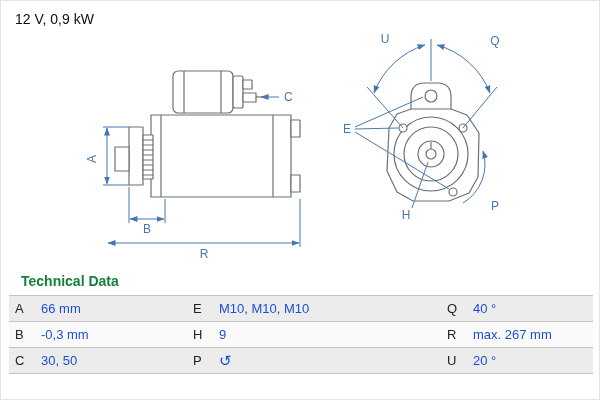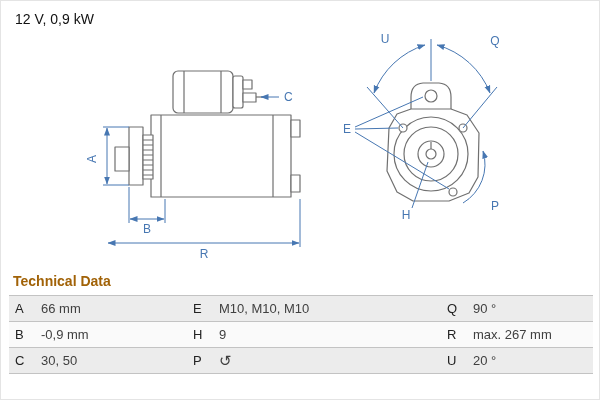--- a/index.html
+++ b/index.html
@@ -8,35 +8,35 @@
     background:#fff;border:1px solid #e4e4e4;box-sizing:border-box;
     font-family:"Liberation Sans",sans-serif;color:#1a1a1a;
   }
   .title{
     position:absolute;top:10px;left:14px;font-size:14px;color:#111;
   }
   .drawing{position:absolute;top:0;left:0;width:600px;height:270px;}
   .dim-label{font-family:"Liberation Sans",sans-serif;font-size:12px;fill:#4777b2;}
   .tech{position:absolute;left:0;top:272px;width:600px;}
   .tech h2{
-    margin:0 0 6px 12px;font-size:14px;font-weight:bold;color:#a16207;
+    margin:0 0 6px 20px;font-size:14px;font-weight:bold;color:#15803d;
   }
   table.specs{
     width:584px;margin:0 8px;border-collapse:collapse;table-layout:fixed;
     font-size:13px;
   }
   table.specs td{
     padding:5px 6px 5px 6px;border-top:1px solid #c3c3c3;
     white-space:nowrap;overflow:hidden;
   }
   table.specs tr:last-child td{border-bottom:1px solid #c3c3c3;}
   table.specs tr:nth-child(odd){background:#ececec;}
   table.specs tr:nth-child(even){background:#fafafa;}
   td.lbl{color:#222;}
-  td.val{color:#404040;}
+  td.val{color:#1d4ed8;}
   .rot-icon{font-size:15px;line-height:13px;}
 </style>
 </head>
 <body>
 
 <div class="page">
 
   <div class="title">12 V, 0,9 kW</div>
 
   <svg class="drawing" viewBox="0 0 600 270">
@@ -148,25 +148,25 @@
         <col style="width:26px">
           <col style="width:126px">
       </colgroup>
       <tbody>
         <tr>
           <td class="lbl">A</td>
           <td class="val">66 mm</td>
           <td class="lbl">E</td>
           <td class="val">M10, M10, M10</td>
           <td class="lbl">Q</td>
-          <td class="val">90 °</td>
+          <td class="val">40 °</td>
         </tr>
         <tr>
           <td class="lbl">B</td>
-          <td class="val">-0,9 mm</td>
+          <td class="val">-0,3 mm</td>
           <td class="lbl">H</td>
           <td class="val">9</td>
           <td class="lbl">R</td>
           <td class="val">max. 267 mm</td>
         </tr>
         <tr>
           <td class="lbl">C</td>
           <td class="val">30, 50</td>
           <td class="lbl">P</td>
           <td class="val rot-icon">↺</td>

